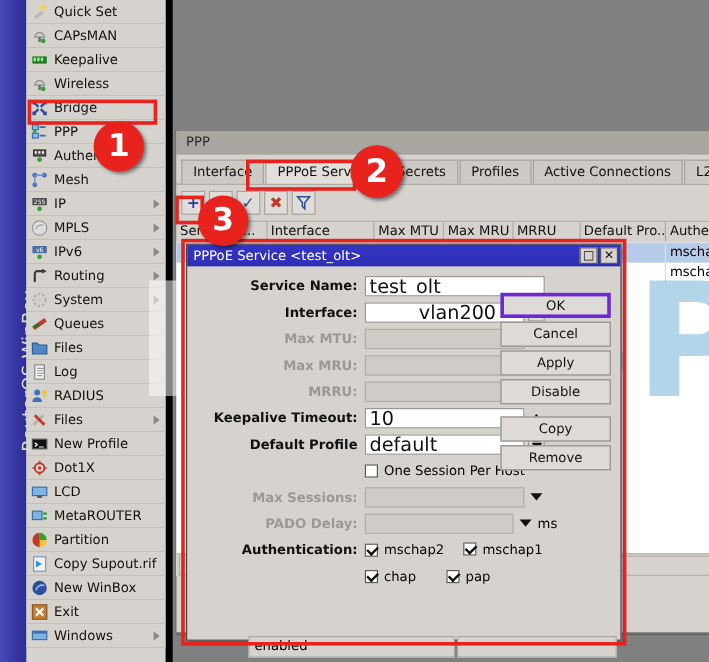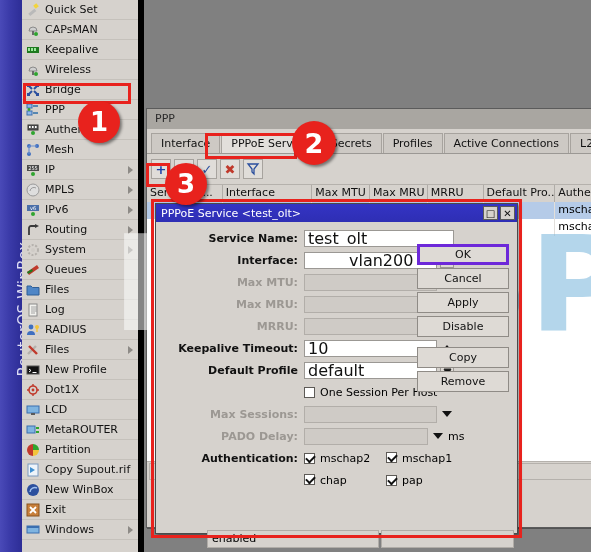--- a/index.html
+++ b/index.html
@@ -570,21 +570,21 @@
             <span class="cb on"></span>
             <span style="margin-left: 5px;">mschap2</span>
           </span>
           <span style="display: inline-flex; width: 80px;">
             <span class="cb on"></span>
             <span style="margin-left: 5px;">mschap1</span>
           </span>
         </div>
         <div class="frow">
           <div style="width: 148px;"></div>
-          <span style="display: inline-flex; align-items: flex-start; width: 82px;">
+          <span style="display: inline-flex; align-items: center; width: 68px;">
             <span class="cb on"></span>
             <span style="margin-left: 5px;">chap</span>
           </span>
           <span style="display: inline-flex; align-items: center; width: 80px;">
             <span class="cb on"></span>
             <span style="margin-left: 5px;">pap</span>
           </span>
         </div>
       </div>
     <div class="btncol">

